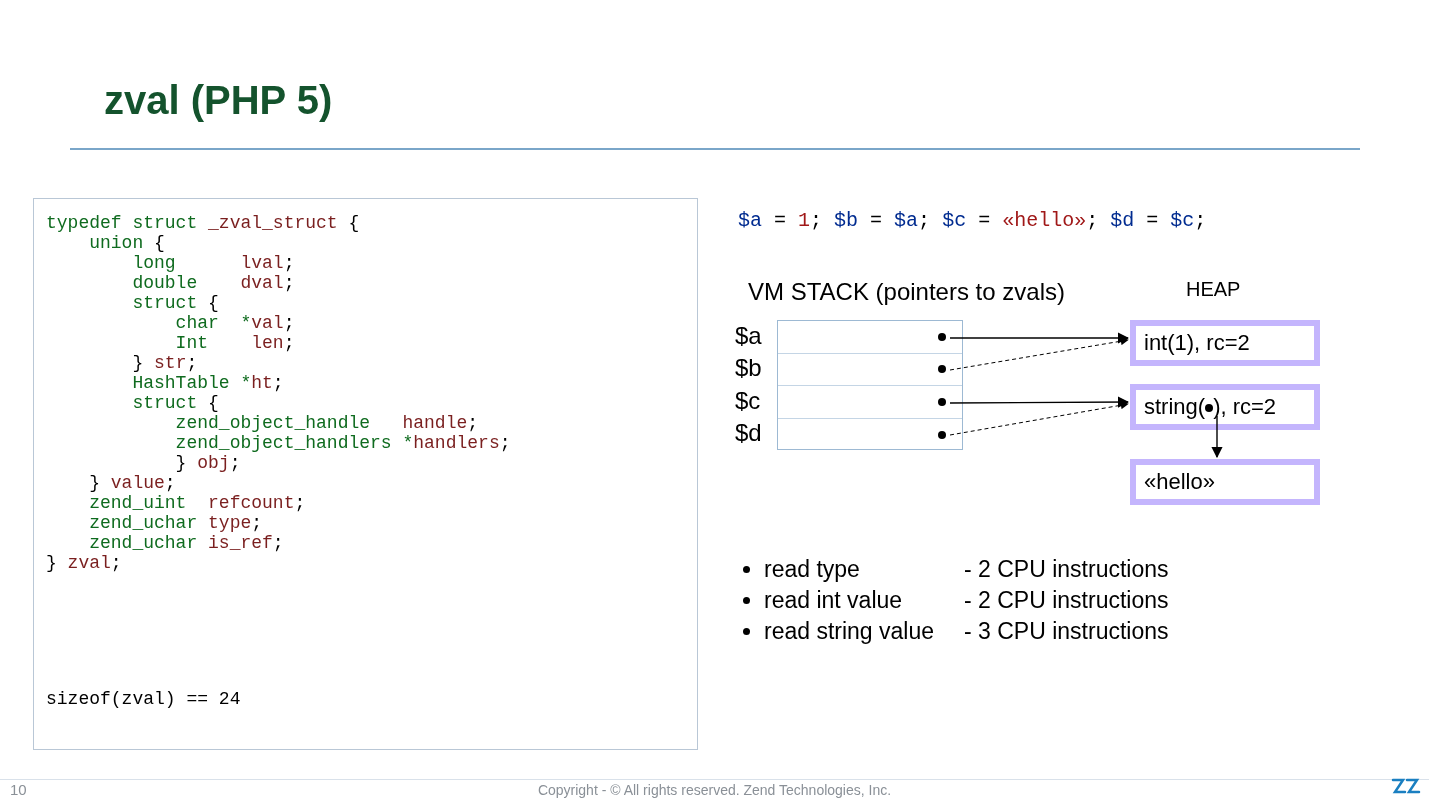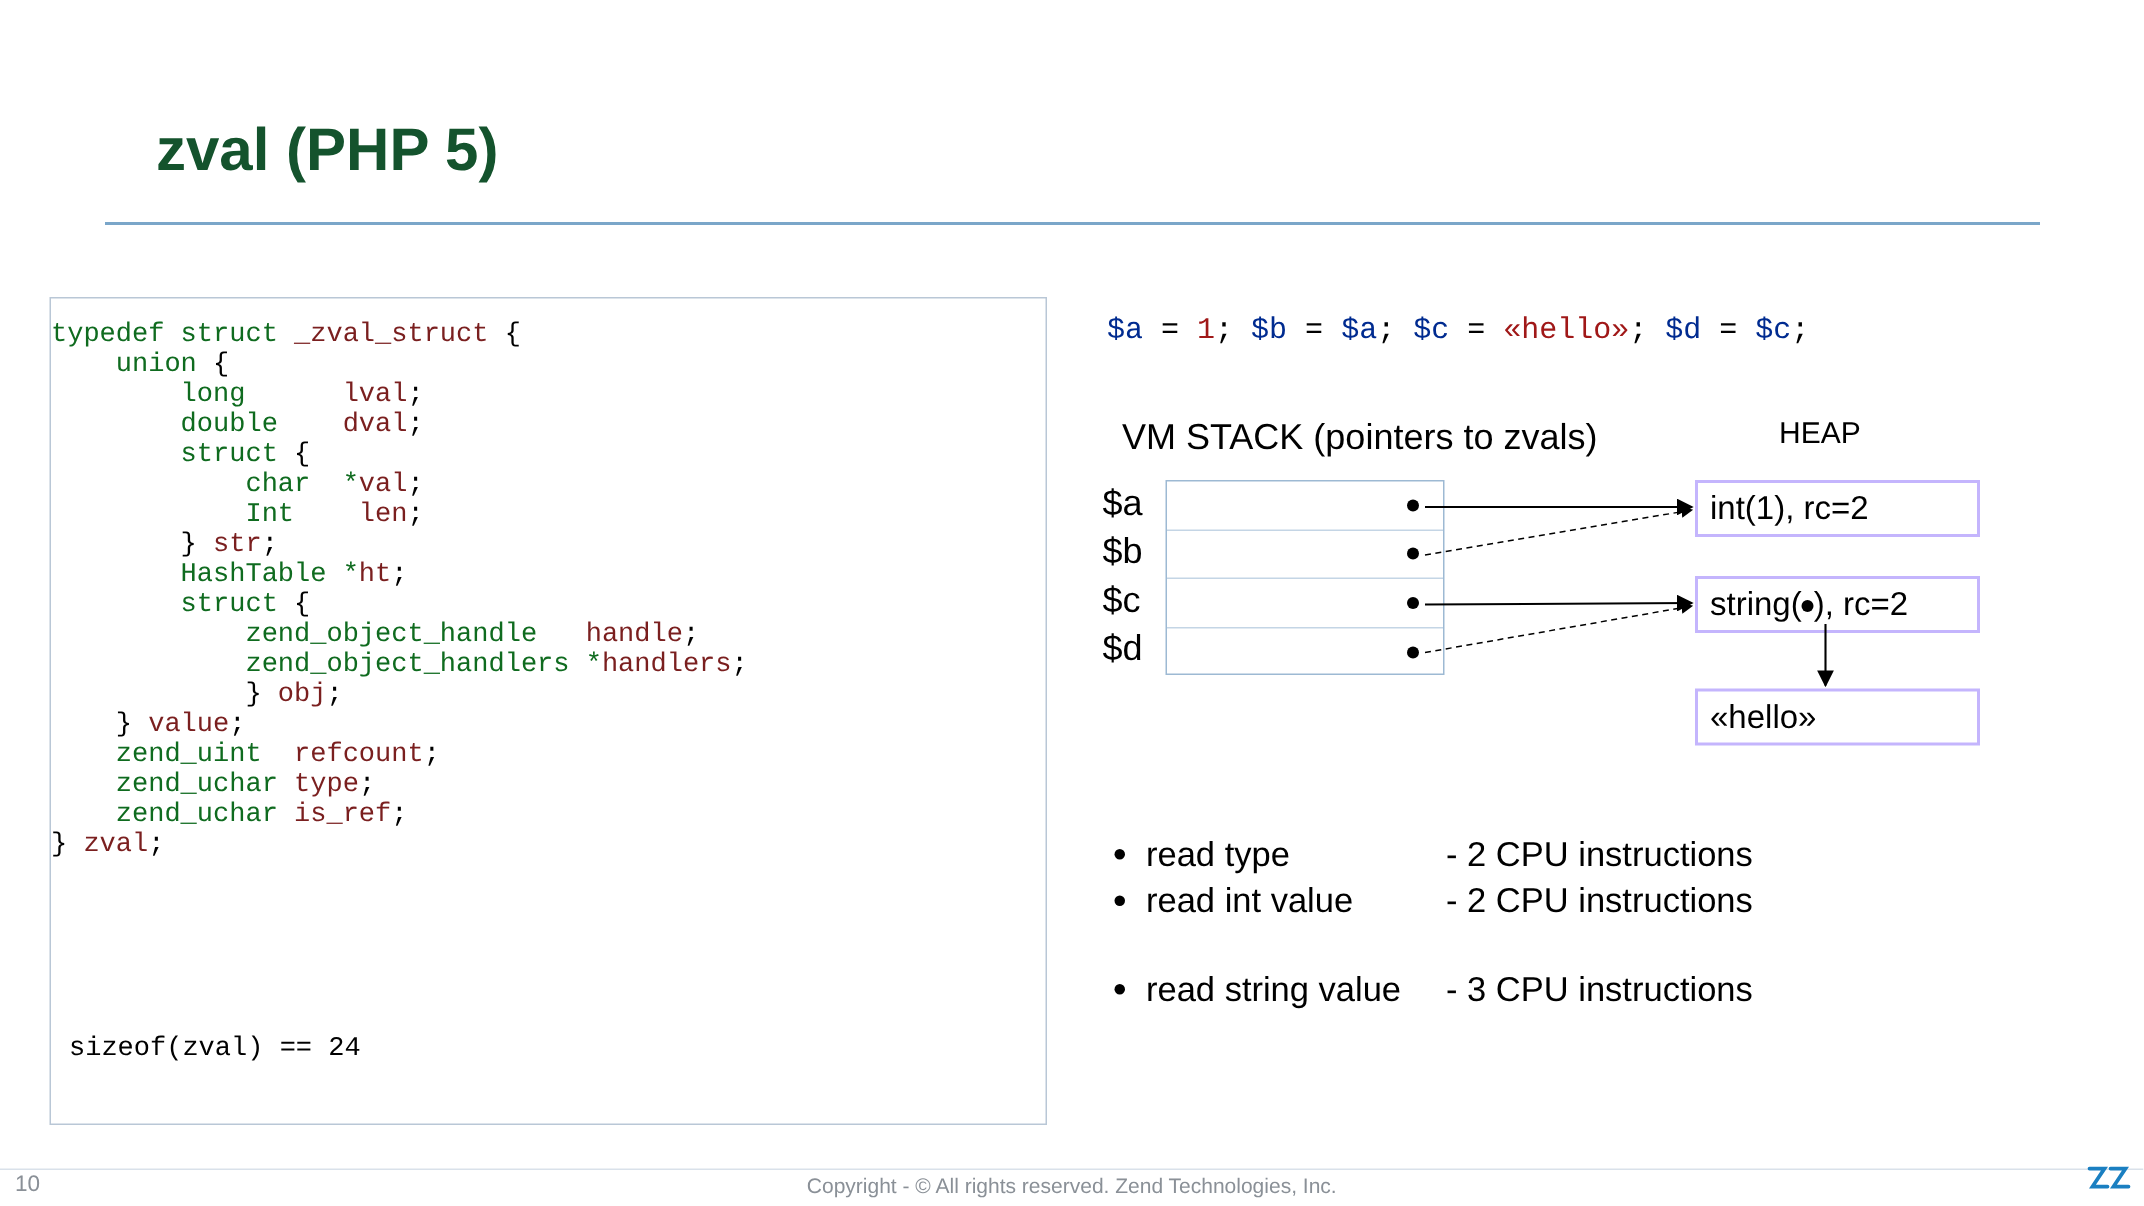--- a/index.html
+++ b/index.html
@@ -1,36 +1,36 @@
 <!DOCTYPE html>
 <html><head>
 <meta charset="utf-8">
 <style>
   * { box-sizing: border-box; margin: 0; padding: 0; }
   html, body { width: 1429px; height: 804px; background: #fff; font-family: Arial, Helvetica, sans-serif; color: #000; }
   .slide { position: relative; width: 1429px; height: 804px; }
   .title { position: absolute; top: 78px; left: 104px; font-size: 40px; font-weight: bold; color: #14532d; }
   .title-rule { position: absolute; top: 148px; left: 70px; width: 1290px; height: 0; border-top: 2px solid #7aa6c9; }
-  .code-box { position: absolute; top: 198px; left: 33px; width: 665px; height: 552px; border: 1px solid #b9c7d6; padding: 14px 0; }
+  .code-box { position: absolute; top: 198px; left: 33px; width: 665px; height: 552px; border: 1px solid #b9c7d6; padding: 14px 12px; }
   .code { font-family: "Courier New", monospace; font-size: 18px; line-height: 20px; white-space: pre; }
   .kw { color: #0f6b1f; }
   .nm { color: #7a1f1f; }
   .sizeof { position: absolute; bottom: 40px; left: 12px; font-family: Liberation Mono, monospace; font-size: 18px; }
   .phpline { position: absolute; top: 209px; left: 738px; font-family: "Courier New", monospace; font-size: 20px; }
   .var { color: #002b90; }
   .num { color: #a01818; }
   .str { color: #a01818; }
   .stack-title { position: absolute; top: 278px; left: 748px; font-size: 24px; text-align: right; }
   .heap-title { position: absolute; top: 278px; left: 1186px; font-size: 20px; }
   .varlabel { position: absolute; font-size: 24px; font-family: Arial, sans-serif; }
   .stackbox { position: absolute; left: 777px; top: 320px; width: 186px; height: 130px; border: 1px solid #9db9d3; }
   .stackrow { height: 32.5px; border-bottom: 1px solid #c4d5e5; position: relative; }
   .stackrow:last-child { border-bottom: none; }
   .dot { width: 8px; height: 8px; background: #000; border-radius: 50%; position: absolute; right: 16px; top: 50%; transform: translateY(-50%); }
-  .heapbox { position: absolute; border: 2px solid #c4b5fd; font-size: 22px; padding: 4px 8px; background: #fff; }
+  .heapbox { position: absolute; border: 6px solid #c4b5fd; font-size: 22px; padding: 4px 8px; background: #fff; }
   .bullets { position: absolute; top: 556px; left: 740px; font-size: 23px; }
   .bullets li { list-style: disc; margin-left: 24px; margin-bottom: 4px; }
   .bcol { display: inline-block; }
   .footer-line { position: absolute; bottom: 24px; left: 0; width: 1429px; border-top: 1px solid #d9e1ea; }
   .pagenum { position: absolute; bottom: 6px; left: 10px; font-size: 15px; color: #8a9097; text-align: right; }
   .copyright { position: absolute; bottom: 6px; left: 0; width: 1429px; text-align: center; font-size: 14px; color: #8a9097; }
   .logo { position: absolute; bottom: 4px; right: 10px; }
   svg { overflow: visible; }
 </style>
 </head>
@@ -101,21 +101,21 @@
     <line x1="950" y1="338" x2="1128" y2="338" stroke="#000" stroke-width="1.4" marker-end="url(#ah)"></line>
     <line x1="950" y1="370" x2="1128" y2="340" stroke="#000" stroke-width="1" stroke-dasharray="4 3" marker-end="url(#ah)"></line>
     <line x1="950" y1="403" x2="1128" y2="402" stroke="#000" stroke-width="1.4" marker-end="url(#ah)"></line>
     <line x1="950" y1="435" x2="1128" y2="404" stroke="#000" stroke-width="1" stroke-dasharray="4 3" marker-end="url(#ah)"></line>
     <line x1="1217" y1="416" x2="1217" y2="457" stroke="#000" stroke-width="1.4" marker-end="url(#ah)"></line>
   </svg>
 
   <ul class="bullets">
     <li><span class="bcol" style="width:200px;">read type</span><span>- 2 CPU instructions</span></li>
     <li><span class="bcol" style="width:200px;">read int value</span><span>- 2 CPU instructions</span></li>
-    <li><span class="bcol" style="width:200px;margin-top:28px;">read string value</span><span>- 3 CPU instructions</span></li>
+    <li><span class="bcol" style="width:200px;">read string value</span><span>- 3 CPU instructions</span></li>
   </ul>
 
   <div class="footer-line"></div>
   <div class="pagenum">10</div>
   <div class="copyright">Copyright - © All rights reserved. Zend Technologies, Inc.</div>
   <div class="logo">
     <svg width="28" height="18">
         <path d="M2 2 L12 2 L4 14 L14 14 M16 2 L26 2 L18 14 L28 14" stroke="#1a7fc1" stroke-width="2.5" fill="none" stroke-linecap="round"></path>
       </svg>
   </div>

